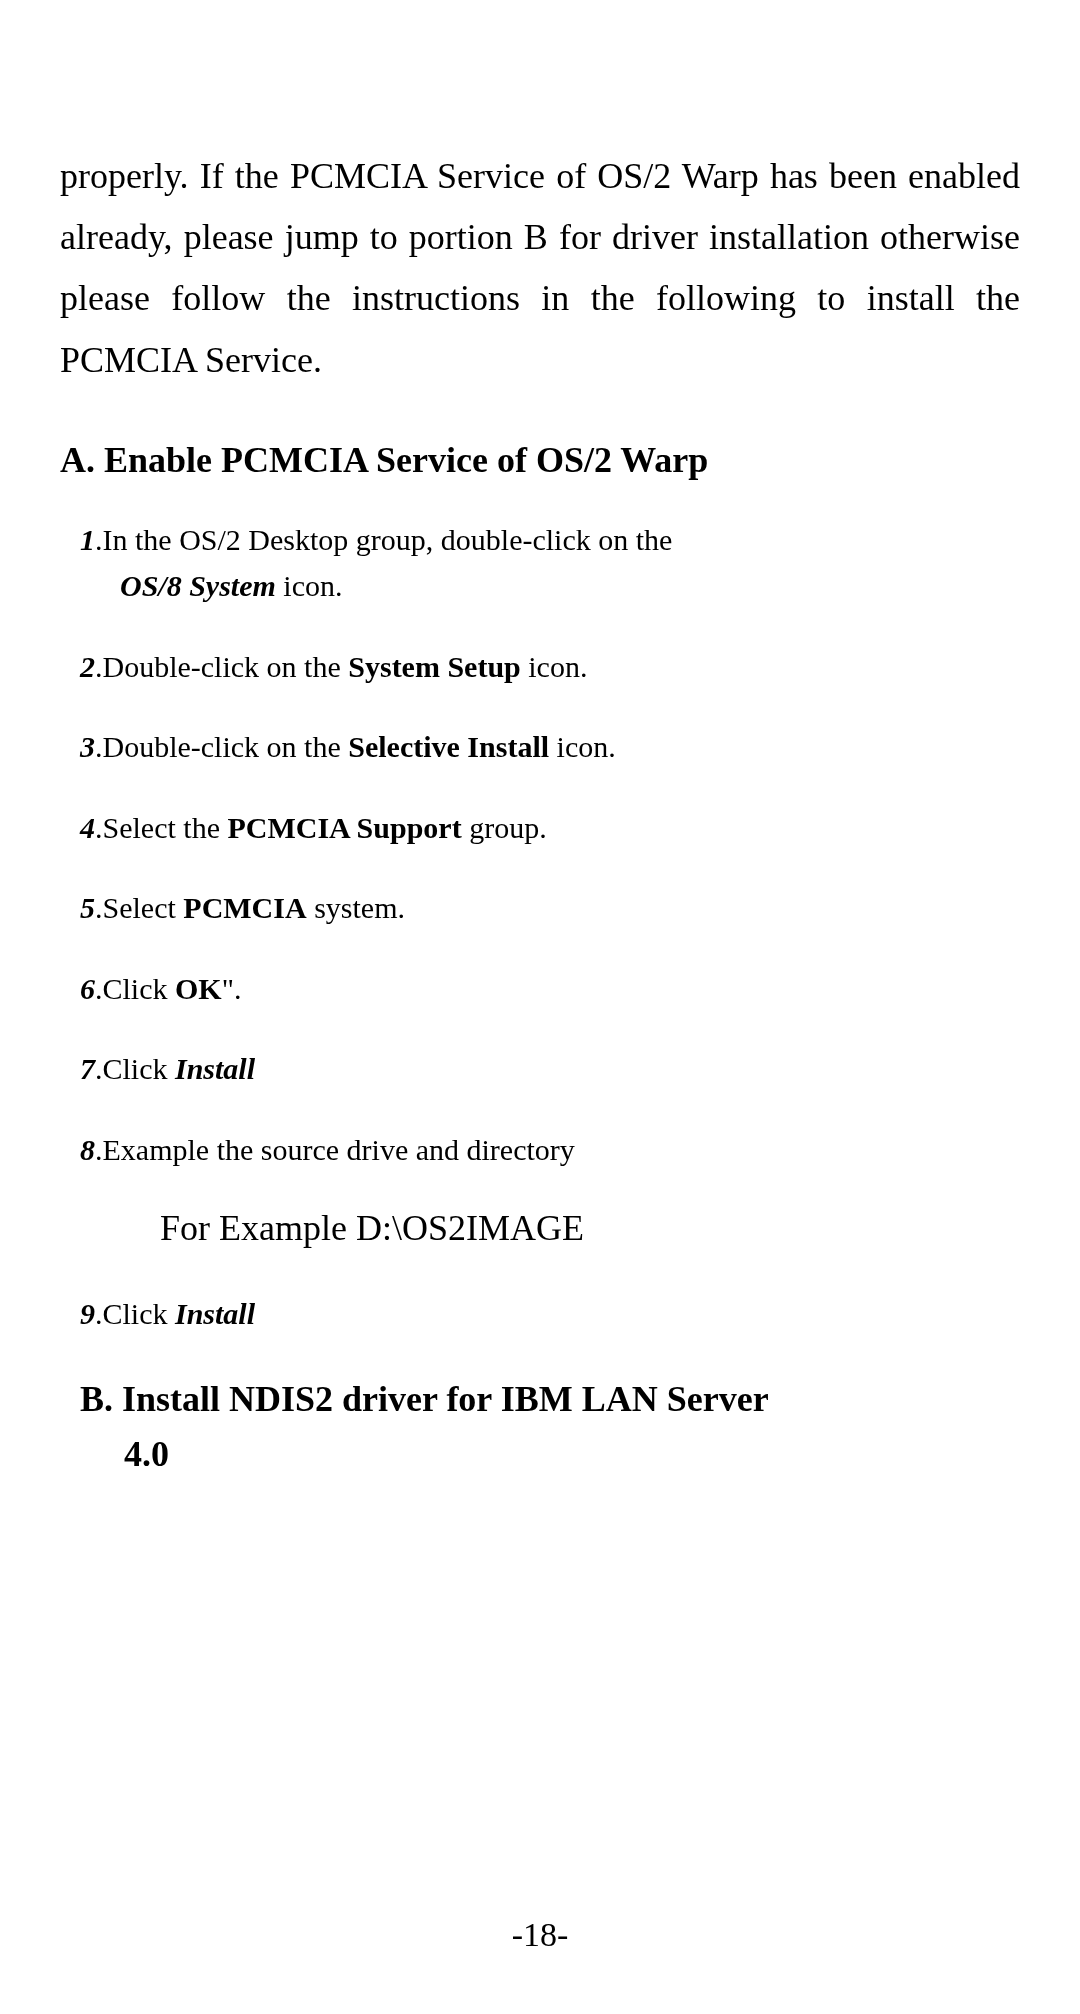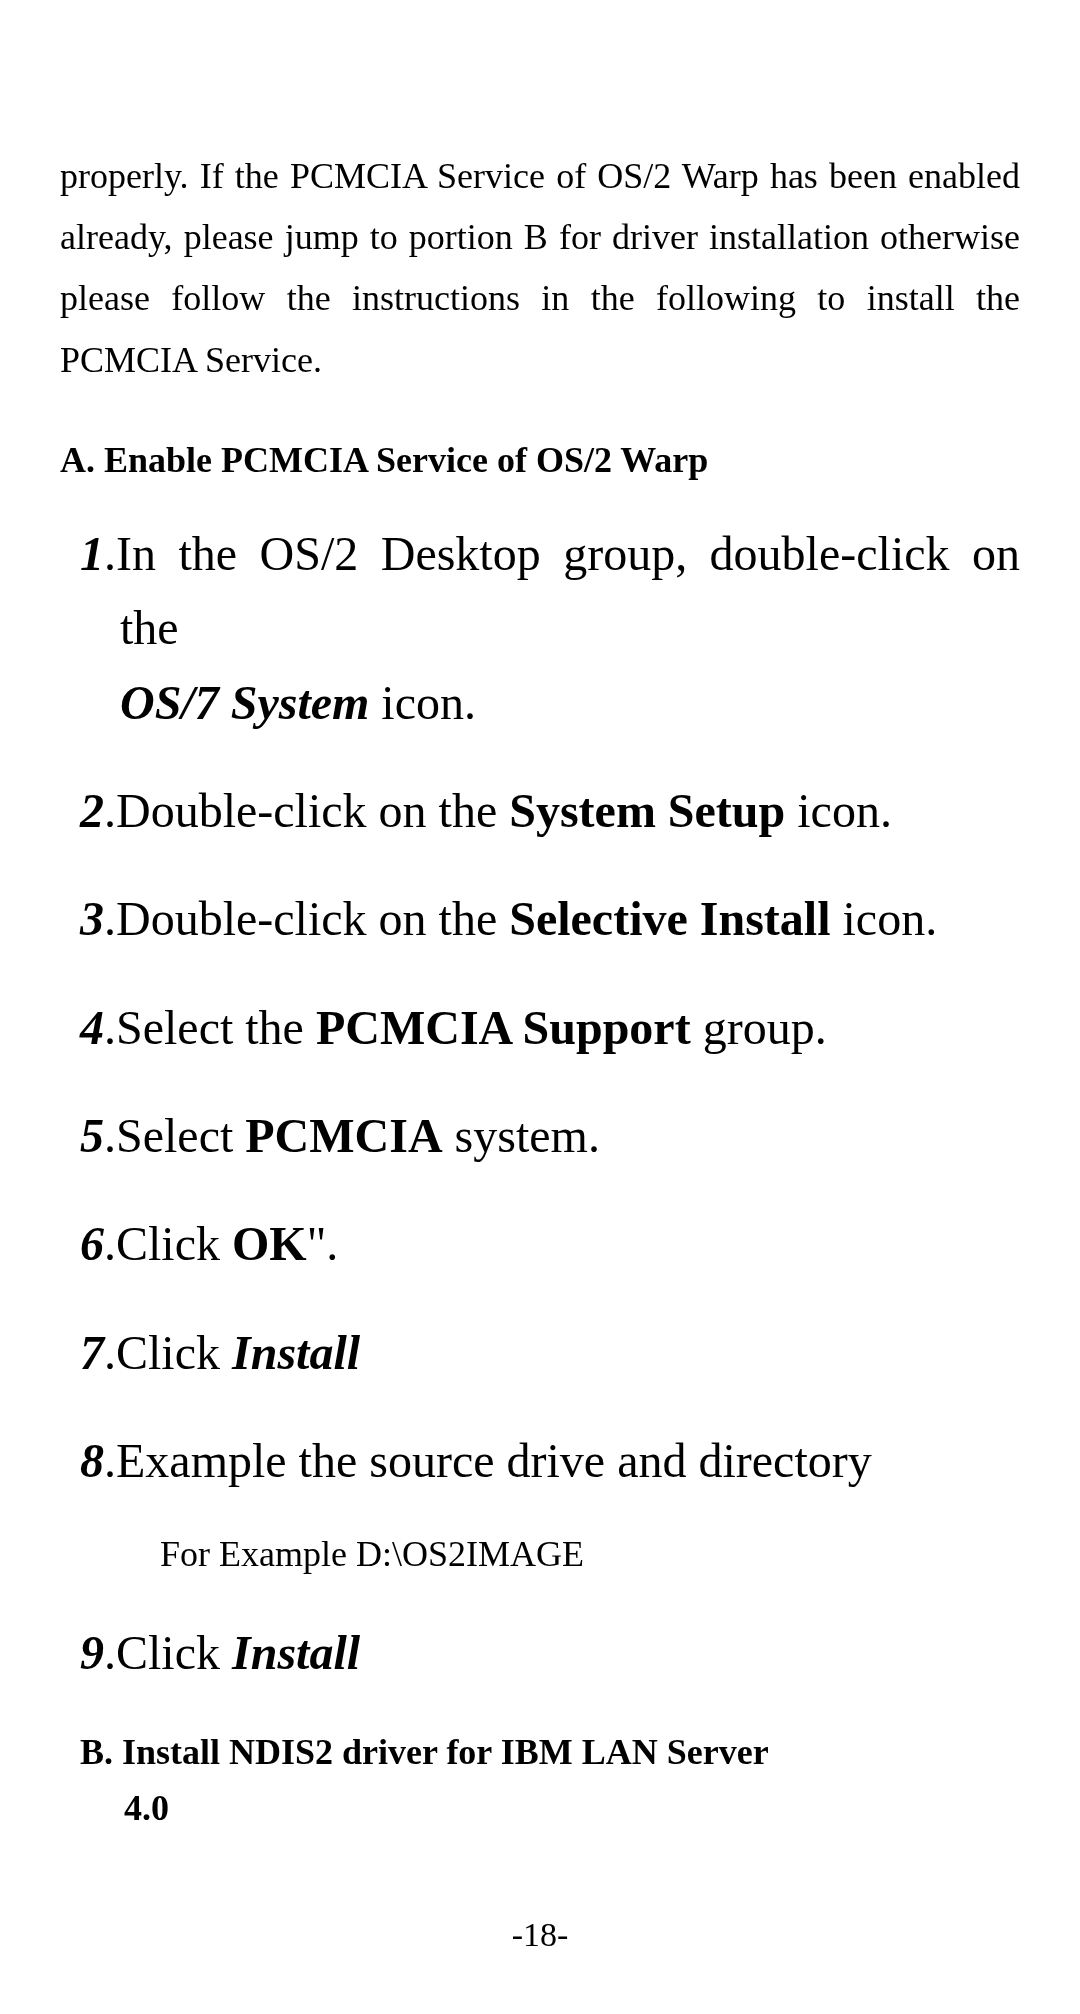--- a/index.html
+++ b/index.html
@@ -33,21 +33,21 @@
     margin: 24px 0 0 0;
     padding-left: 20px;
     text-align: justify;
     line-height: 1.55;
   }
   .section-heading-b .indent {
     display: block;
     padding-left: 44px;
   }
   .step {
-    font-size: 48px;
+    font-size: 30px;
     line-height: 1.55;
     margin: 0 0 34px 0;
     padding-left: 20px;
   }
   .step .num {
     font-style: italic;
     font-weight: bold;
   }
   .step .bold { font-weight: bold; }
   .step .boldit { font-weight: bold; font-style: italic; }
@@ -78,21 +78,21 @@
 </head>
 <body>
 
 <div class="page">
 
   <p class="intro">properly. If the PCMCIA Service of OS/2 Warp has been enabled already, please jump to portion B for driver installation otherwise please follow the instructions in the following to install the PCMCIA Service.</p>
 
   <p class="section-heading">A. Enable PCMCIA Service of OS/2 Warp</p>
 
   <p class="step step1">
-    <span class="num">1</span><span>.In the OS/2 Desktop group, double-click on the </span><span class="line2"><span class="boldit">OS/7 System</span><span> icon.</span></span>
+    <span class="num">1</span><span>.In the OS/2 Desktop group, double-click on the </span><span class="line2"><span class="boldit">OS/8 System</span><span> icon.</span></span>
   </p>
 
   <p class="step">
     <span class="num">2</span><span>.Double-click on the </span><span class="bold">System Setup</span><span> icon.</span>
   </p>
 
   <p class="step">
     <span class="num">3</span><span>.Double-click on the </span><span class="bold">Selective Install</span><span> icon.</span>
   </p>
 

